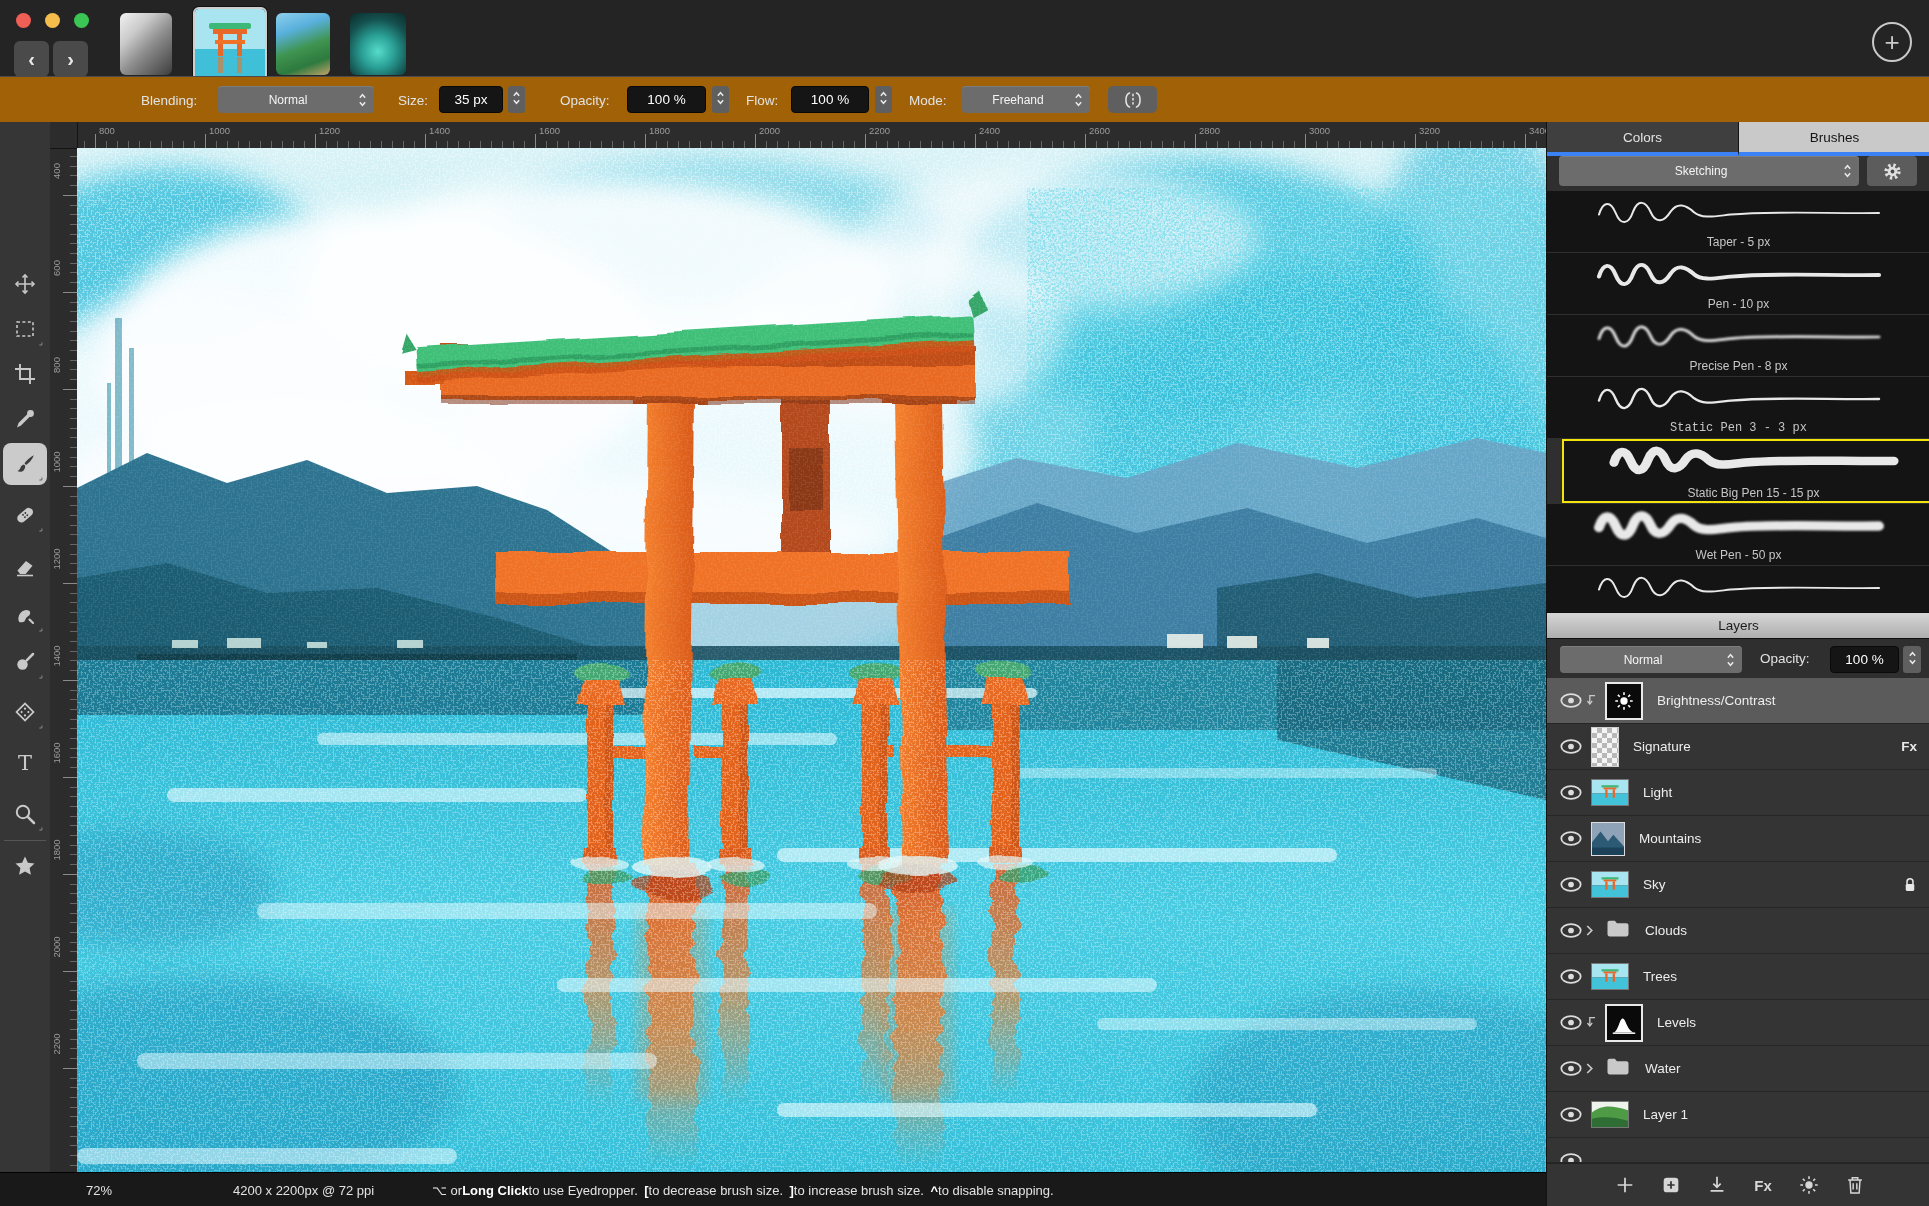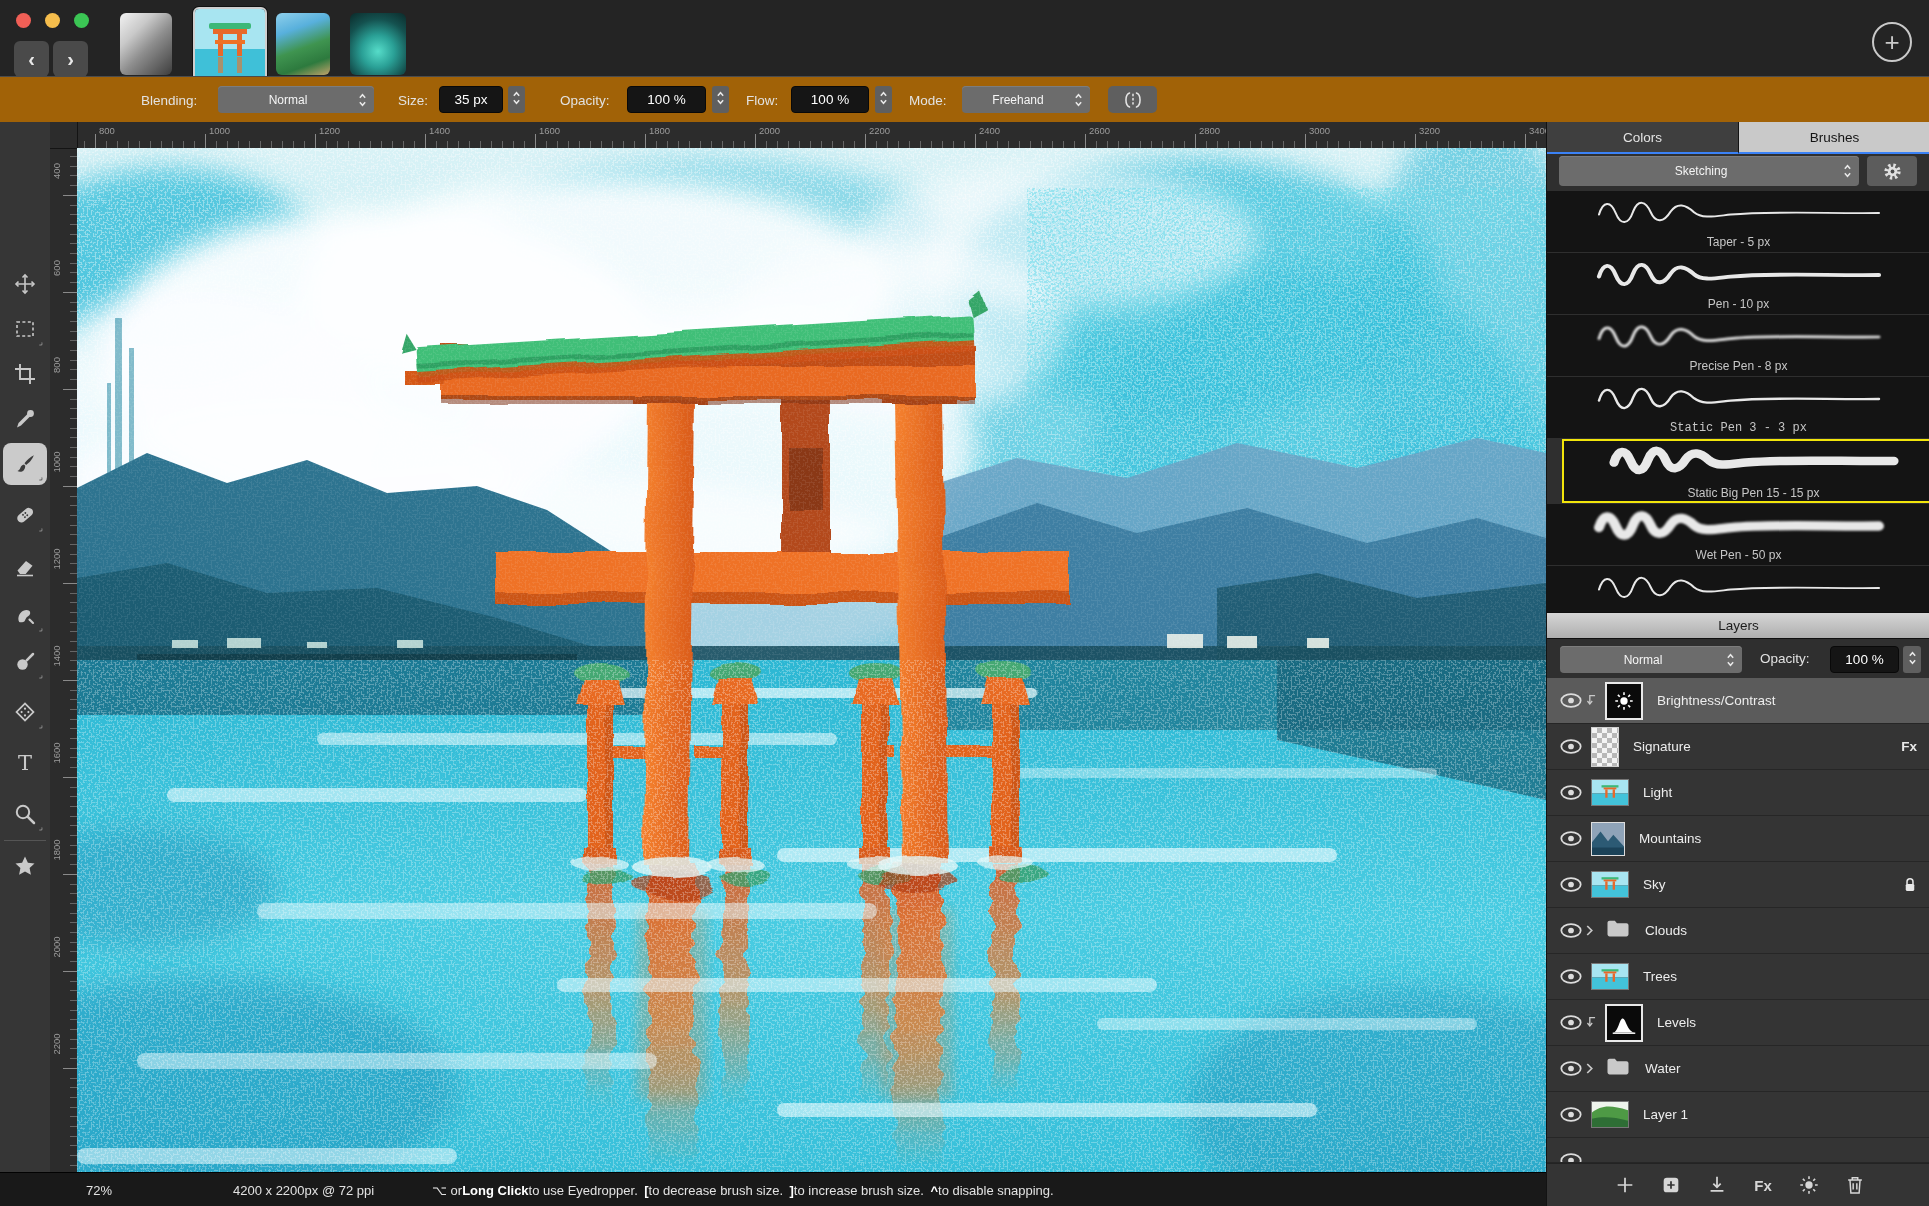--- a/index.html
+++ b/index.html
@@ -54,21 +54,21 @@
   
   #canvaswrap{left:77px;top:148px;width:1469px;height:1024px;background:#6fd3e8;overflow:hidden;}
 
   
   #statusbar{left:0;top:1172px;width:1546px;height:34px;background:#191919;border-top:1px solid #020202;color:#e2e2e2;font-size:13px;}
   #statusbar .sb{position:absolute;top:0;height:34px;display:flex;align-items:center;}
   #hints b{font-weight:bold;color:#fff;}
 
   
   #rightpanel{left:1546px;top:122px;width:383px;height:1084px;background:#2f2f2f;border-left:1px solid #131313;}
-  .tab{position:absolute;top:0;height:30px;display:flex;align-items:center;justify-content:center;font-size:13.5px;border-bottom:2px solid #3b82f6;}
+  .tab{position:absolute;top:0;height:30px;display:flex;align-items:center;justify-content:center;font-size:13.5px;border-bottom:4px solid #3b82f6;}
   #tab-colors{left:0;width:191px;background:#3f3f3f;color:#e3e3e3;border-right:1px solid #131313;}
   #tab-brushes{left:192px;width:191px;background:#c9c9c9;color:#141414;}
   #presetdd{left:12px;top:34px;width:300px;}
   #gearbtn{position:absolute;left:320px;top:34px;width:50px;height:30px;background:#5c5c5c;border-radius:4px;display:flex;align-items:center;justify-content:center;color:#e0e0e0;}
   #gearbtn svg{width:21px;height:21px;}
   #brushlist{position:absolute;left:0;top:68px;width:383px;height:422px;overflow:hidden;padding-left:44px;}
   .brow{position:absolute;left:0;width:383px;background:#141414;border-top:1px solid #2f2f2f;box-sizing:border-box;}
   .brow svg{position:absolute;left:42px;top:5px;width:300px;height:34px;}
   .brow .bname{position:absolute;bottom:3px;width:100%;text-align:center;color:#c6c6c6;font-size:12px;}
   .brow.sel{box-shadow:inset 0 0 0 2px #f2e50b;margin-left:15px;}

